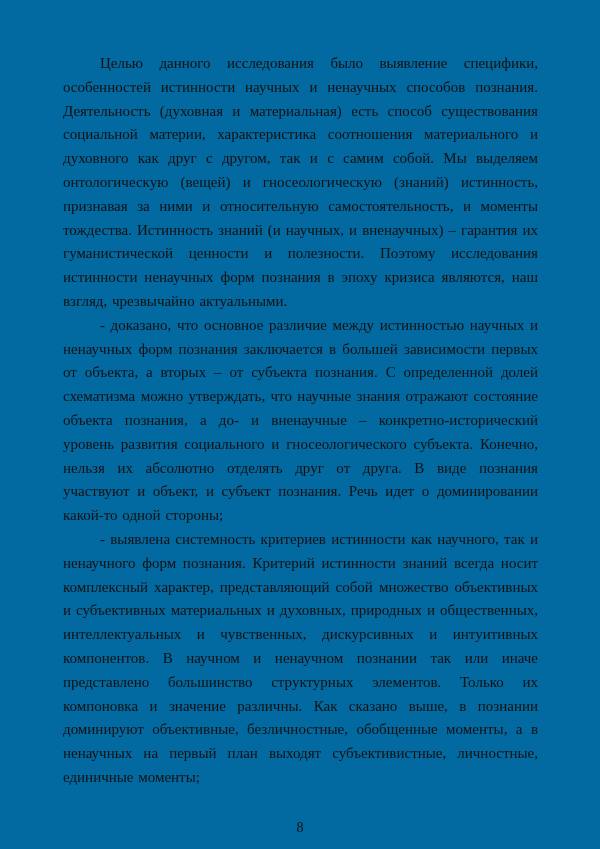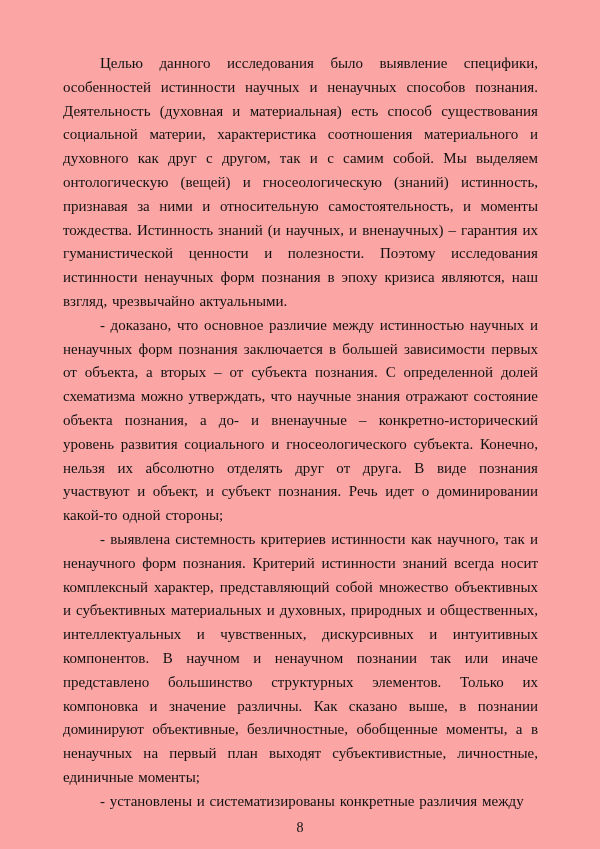--- a/index.html
+++ b/index.html
@@ -4,21 +4,21 @@
 <style>
   html, body {
     margin: 0;
     padding: 0;
     background: #ffffff;
   }
   .page {
     position: relative;
     width: 600px;
     height: 849px;
-    background: #fca5a5;
+    background: #0369a1;
     box-sizing: border-box;
     overflow: hidden;
     font-family: "Liberation Serif", "DejaVu Serif", serif;
     color: #111111;
   }
   .text-block {
     position: absolute;
     top: 52px;
     left: 63px;
     width: 475px;
@@ -46,16 +46,15 @@
   }
 </style>
 </head>
 <body>
 
 <div class="page">
   <div class="text-block">
     <p>Целью данного исследования было выявление специфики, особенностей истинности научных и ненаучных способов познания. Деятельность (духовная и материальная) есть способ существования социальной материи, характеристика соотношения материального и духовного как друг с другом, так и с самим собой. Мы выделяем онтологическую (вещей) и гносеологическую (знаний) истинность, признавая за ними и относительную самостоятельность, и моменты тождества. Истинность знаний (и научных, и вненаучных) – гарантия их гуманистической ценности и полезности. Поэтому исследования истинности ненаучных форм познания в эпоху кризиса являются, наш взгляд, чрезвычайно актуальными.</p>
     <p>- доказано, что основное различие между истинностью научных и ненаучных форм познания заключается в большей зависимости первых от объекта, а вторых – от субъекта познания. С определенной долей схематизма можно утверждать, что научные знания отражают состояние объекта познания, а до- и вненаучные – конкретно-исторический уровень развития социального и гносеологического субъекта. Конечно, нельзя их абсолютно отделять друг от друга. В виде познания участвуют и объект, и субъект познания. Речь идет о доминировании какой-то одной стороны;</p>
     <p>- выявлена системность критериев истинности как научного, так и ненаучного форм познания. Критерий истинности знаний всегда носит комплексный характер, представляющий собой множество объективных и субъективных материальных и духовных, природных и общественных, интеллектуальных и чувственных, дискурсивных и интуитивных компонентов. В научном и ненаучном познании так или иначе представлено большинство структурных элементов. Только их компоновка и значение различны. Как сказано выше, в познании доминируют объективные, безличностные, обобщенные моменты, а в ненаучных на первый план выходят субъективистные, личностные, единичные моменты;</p>
-    <p>- установлены и систематизированы конкретные различия между</p>
   </div>
   <div class="page-number">8</div>
 </div>
 
 </body></html>

